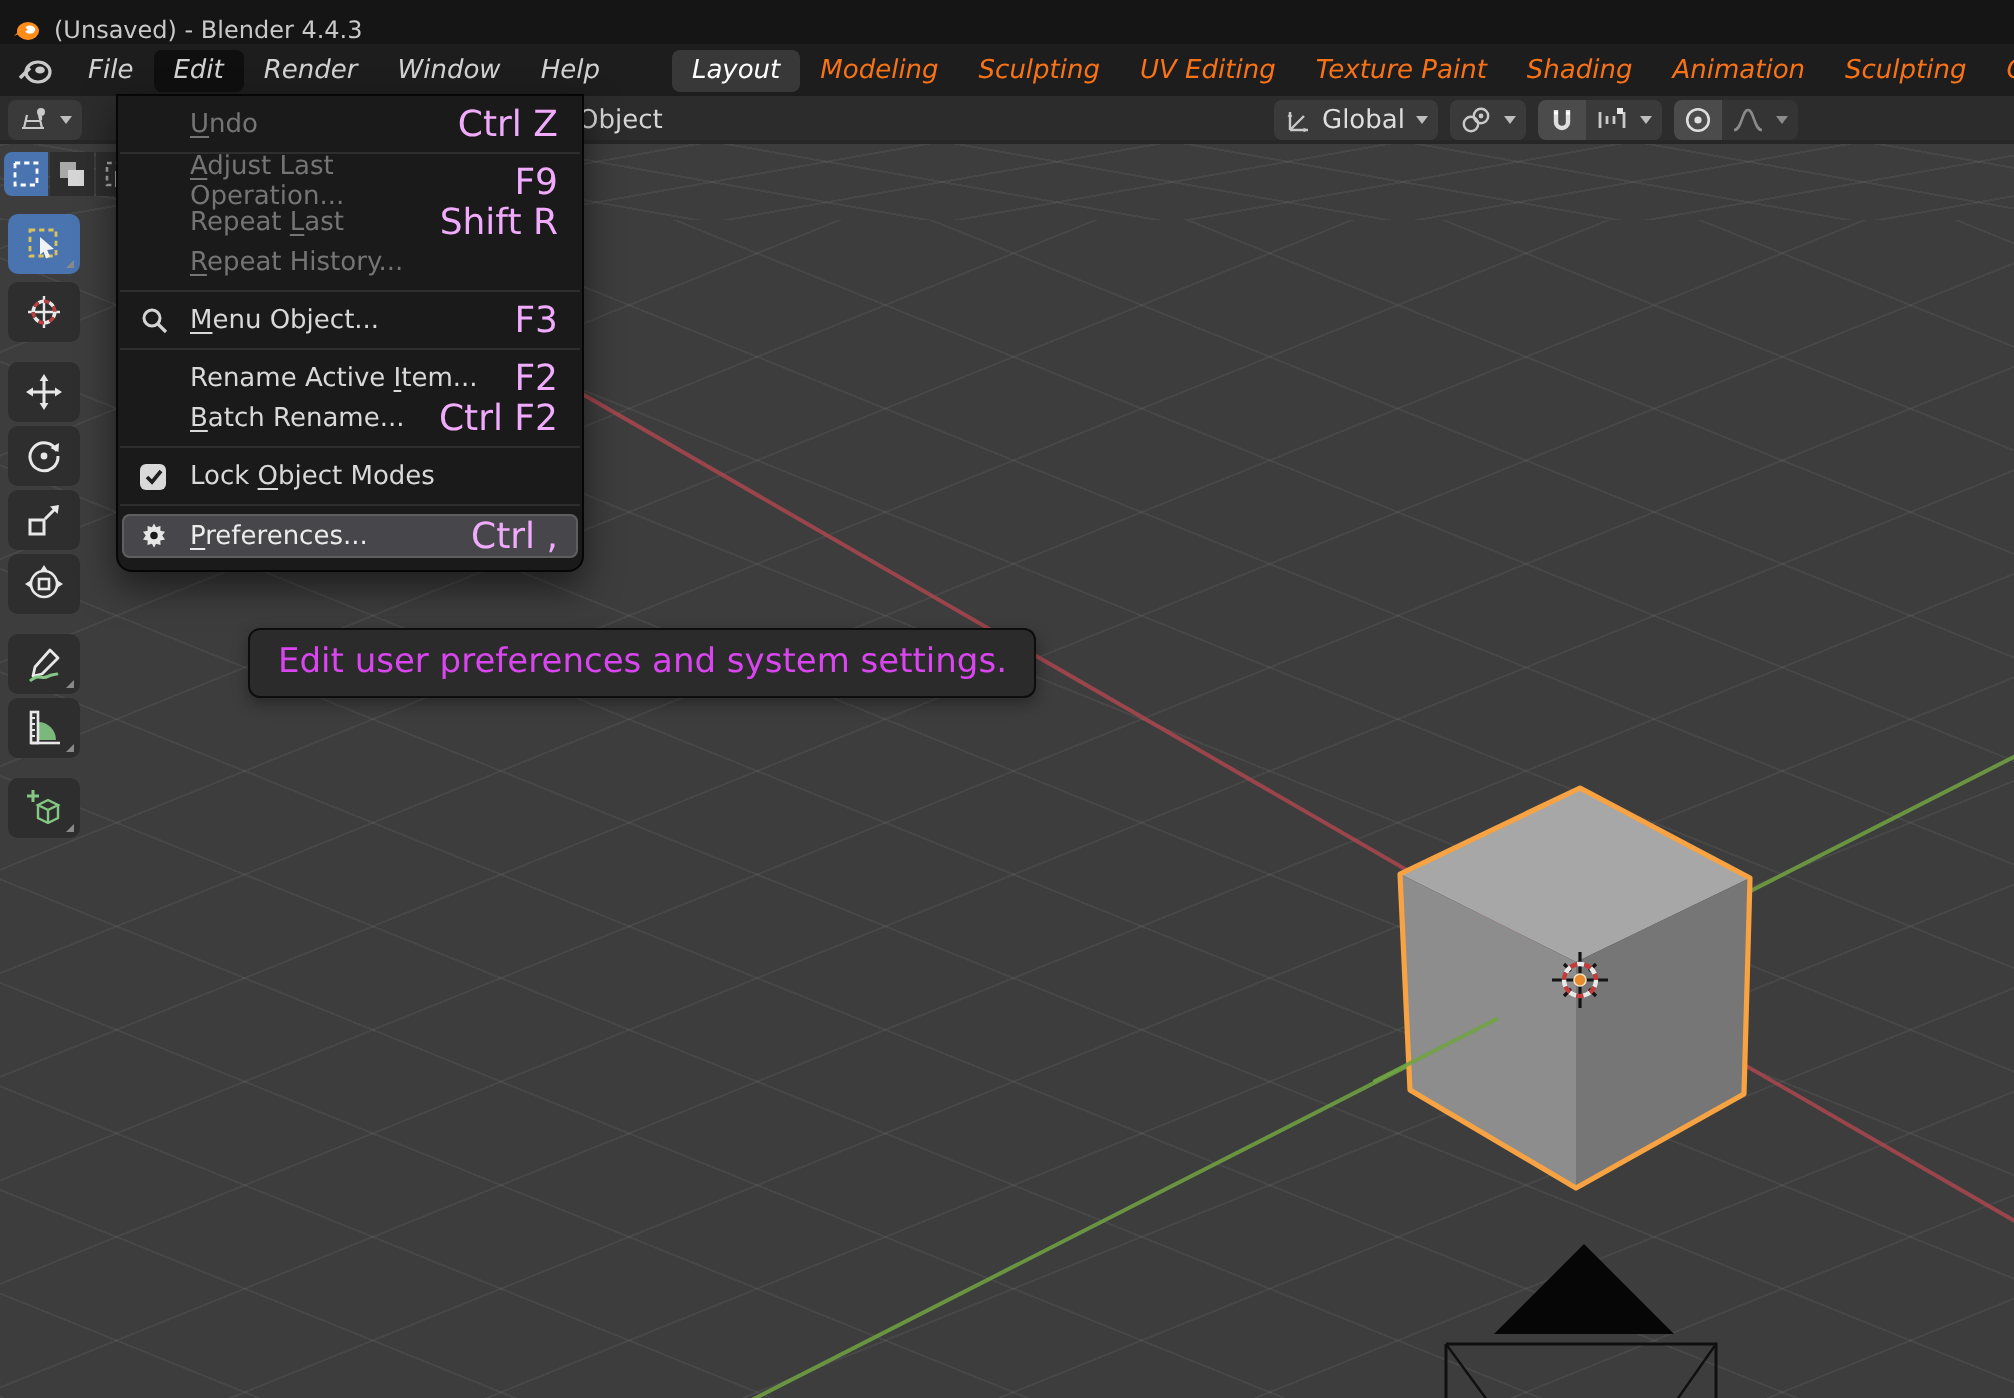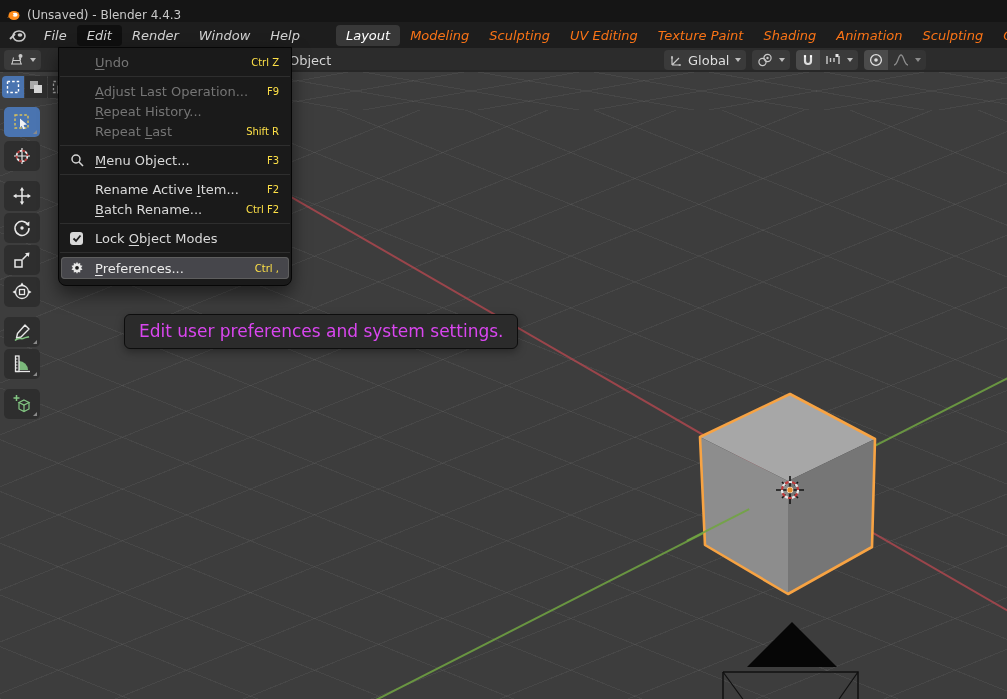--- a/index.html
+++ b/index.html
@@ -26,21 +26,21 @@
   
   #vheader { position:absolute; left:0; top:48px; width:1007px; height:24px;
              background:#2c2c2c; border-bottom:2px solid #272727; z-index:20; }
   .widget { display:flex; align-items:center; background:#3a3a3a; border-radius:4px;
             height:20px; padding:0 5px; gap:4px; }
   .seg-l { border-radius:4px 0 0 4px; }
   .seg-r { border-radius:0 4px 4px 0; }
   .chev { width:0; height:0; border-left:3.5px solid transparent; border-right:3.5px solid transparent;
           border-top:4.5px solid #bdbdbd; margin-left:2px; }
   .hdr-menu { position:absolute; top:3px; color:#d6d6d6; font-size:13px; padding:2px 5px; }
-  #hdr-right { position:absolute; left:664px; top:2px; display:flex; gap:6px; align-items:flex-end; }
+  #hdr-right { position:absolute; left:637px; top:2px; display:flex; gap:6px; align-items:flex-end; }
   .glabel { color:#dedede; font-size:13px; }
 
   
   #selmode { position:absolute; left:2px; top:76px; display:flex; gap:1px; z-index:15; }
   .sm-btn { width:22px; height:22px; background:#2e2e2e; display:flex; align-items:center;
             justify-content:center; }
   .sm-btn:first-child { border-radius:4px 0 0 4px; }
   .sm-btn:last-child  { border-radius:0 4px 4px 0; }
   .sm-btn.active { background:#4a74b0; }
 
@@ -74,21 +74,21 @@
               background:rgba(113,164,66,0.9); transform:rotate(-27deg); }
 
   
   #edit-popup { position:absolute; left:58px; top:47px; width:234px; z-index:40;
                 background:#1a1a1a; border:1px solid #060606; border-radius:0 0 8px 8px;
                 padding:4px 0 6px; box-shadow:0 8px 18px rgba(0,0,0,0.5); }
   .mrow { position:relative; height:20px; display:flex; align-items:center;
           padding:0 12px 0 36px; font-size:13px; color:#d9d9d9; }
   .mrow.disabled { color:#757575; }
   .mrow .key { text-decoration:underline; text-underline-offset:2px; }
-  .mshort { margin-left:auto; color:#fde047; font-size:10px; padding-left:14px; }
+  .mshort { margin-left:auto; color:#f0abfc; font-size:18px; padding-left:14px; }
   .micon { position:absolute; left:11px; top:3px; width:14px; height:14px; display:flex; }
   .msep { height:1px; background:#2e2e2e; margin:4px 1px; }
   .mrow.highlight { background:#46464b; border-radius:4px; margin:0 2px; padding:0 10px 0 34px;
                     height:22px; box-shadow:inset 0 0 0 1px #5e5e5e; color:#ececec; }
   .subarrow { margin-left:auto; width:0; height:0; border-top:4px solid transparent;
               border-bottom:4px solid transparent; border-left:5px solid #9a9a9a; }
   .mcheck { position:absolute; left:11px; top:3.5px; width:13px; height:13px; background:#d9d9d9;
             border-radius:3px; display:flex; align-items:center; justify-content:center; }
 
   
@@ -315,25 +315,25 @@
   <div class="mrow disabled">
     <span><span></span><span class="key">U</span><span>ndo</span></span>
     <span class="mshort">Ctrl Z</span>
   </div>
   <div class="msep"></div>
   <div class="mrow disabled">
     <span><span></span><span class="key">A</span><span>djust Last Operation...</span></span>
     <span class="mshort">F9</span>
   </div>
   <div class="mrow disabled">
-    <span><span></span><span class="key">R</span><span>epeat History...</span></span>
-  </div>
-  <div class="mrow disabled">
     <span><span>Repeat </span><span class="key">L</span><span>ast</span></span>
     <span class="mshort">Shift R</span>
+  </div>
+  <div class="mrow disabled">
+    <span><span></span><span class="key">R</span><span>epeat History...</span></span>
   </div>
   <div class="msep"></div>
   <div class="mrow">
     <span class="micon">
       <svg width="14" height="14" viewBox="0 0 14 14">
         <circle cx="6" cy="6" r="4" fill="none" stroke="#d4d4d4" stroke-width="1.5"></circle>
         <path d="M9,9 L13,13" stroke="#d4d4d4" stroke-width="1.6"></path>
       </svg>
     </span>
     <span><span></span><span class="key">M</span><span>enu Object...</span></span>

